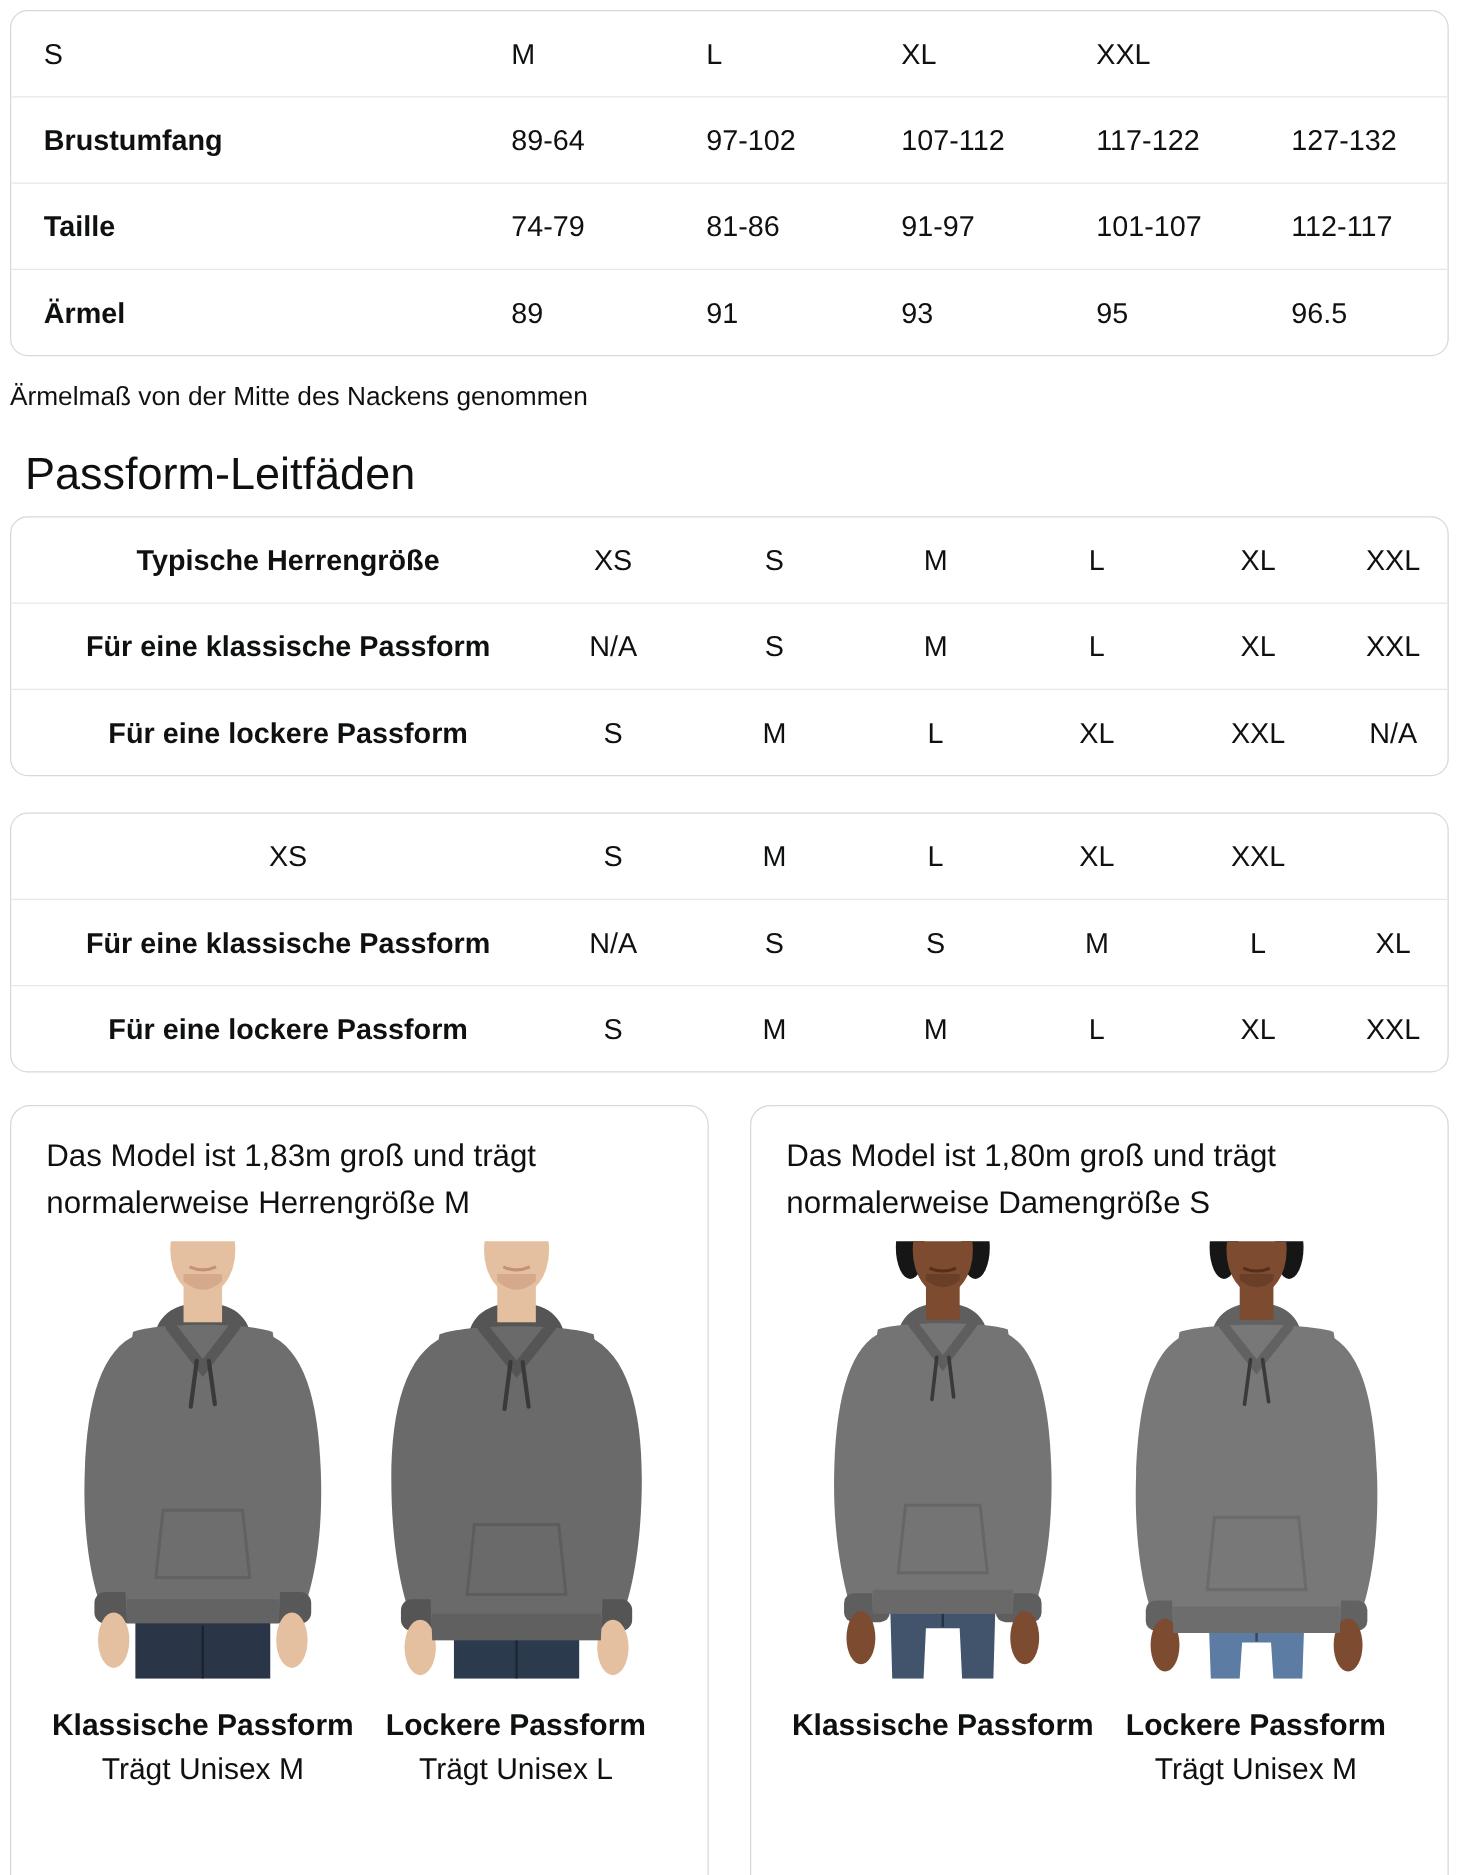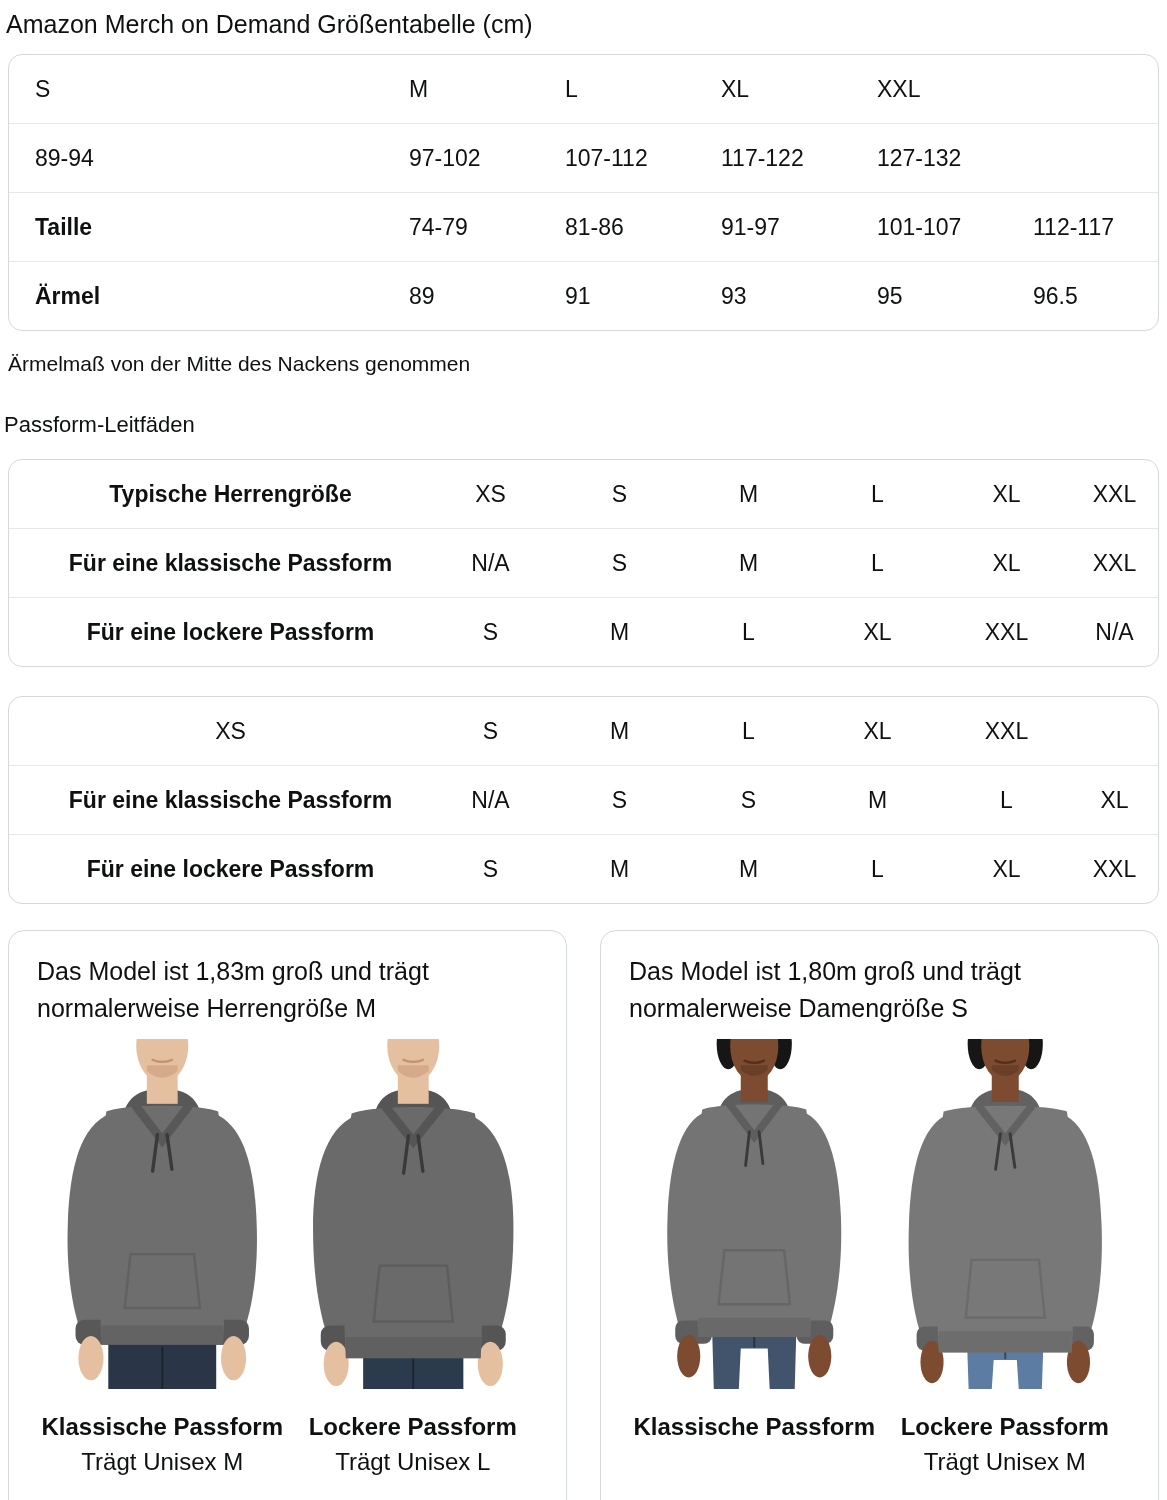--- a/index.html
+++ b/index.html
@@ -18,21 +18,21 @@
     background:#fff;
     overflow:hidden;
   }
   .row{display:grid;align-items:center;min-height:68px;padding-left:26px;font-size:23px;line-height:28px;}
   .row + .row{border-top:1px solid var(--row-separator,#E7E7E7);}
   .tbl--sizes .row{grid-template-columns:374px 156px 156px 156px 156px 1fr;}
   .tbl--fit .row{grid-template-columns:391px 129px 129px 129px 129px 129px 1fr;text-align:center;}
   .lbl{font-weight:700;}
   .cell{font-weight:400;}
   .note{font-size:21px;margin:20px 0 0 4px;line-height:26px;}
-  .heading{font-size:22px;font-weight:400;margin:30px 0 16px 0;line-height:36px;}
+  .heading{font-size:36px;font-weight:400;margin:30px 0 16px 16px;line-height:36px;}
   .tbl--women{margin-top:29px;}
   .cards{display:grid;grid-template-columns:1fr 1fr;gap:33px;margin:26px 4px 0;}
   .card{
     border:1px solid var(--card-border,#D5D9D9);
     border-radius:16px;
     padding:22px 28px 18px;
     box-sizing:border-box;
     height:689px;
     background:#fff;
   }
@@ -41,32 +41,32 @@
   .fig{text-align:center;}
   .fig svg{width:100%;max-width:256px;height:350px;display:block;margin:0 auto;}
   .fit{font-weight:700;font-size:24px;line-height:36px;margin-top:20px;}
   .size{font-size:24px;line-height:34px;}
 </style>
 </head>
 <body>
 
 <div class="page">
 
-  <h1 class="title">Amazon Merch on Demand Größentabelle (cm)</h1>
 
   <section class="tbl tbl--sizes">
     <div class="row">
       <div class="cell">S</div>
       <div class="cell">M</div>
       <div class="cell">L</div>
       <div class="cell">XL</div>
       <div class="cell">XXL</div>
     </div>
     <div class="row">
-      <div class="cell">89-94</div>
+      <div class="lbl">Brustumfang</div>
+      <div class="cell">89-64</div>
       <div class="cell">97-102</div>
       <div class="cell">107-112</div>
       <div class="cell">117-122</div>
       <div class="cell">127-132</div>
     </div>
     <div class="row">
       <div class="lbl">Taille</div>
       <div class="cell">74-79</div>
       <div class="cell">81-86</div>
       <div class="cell">91-97</div>

